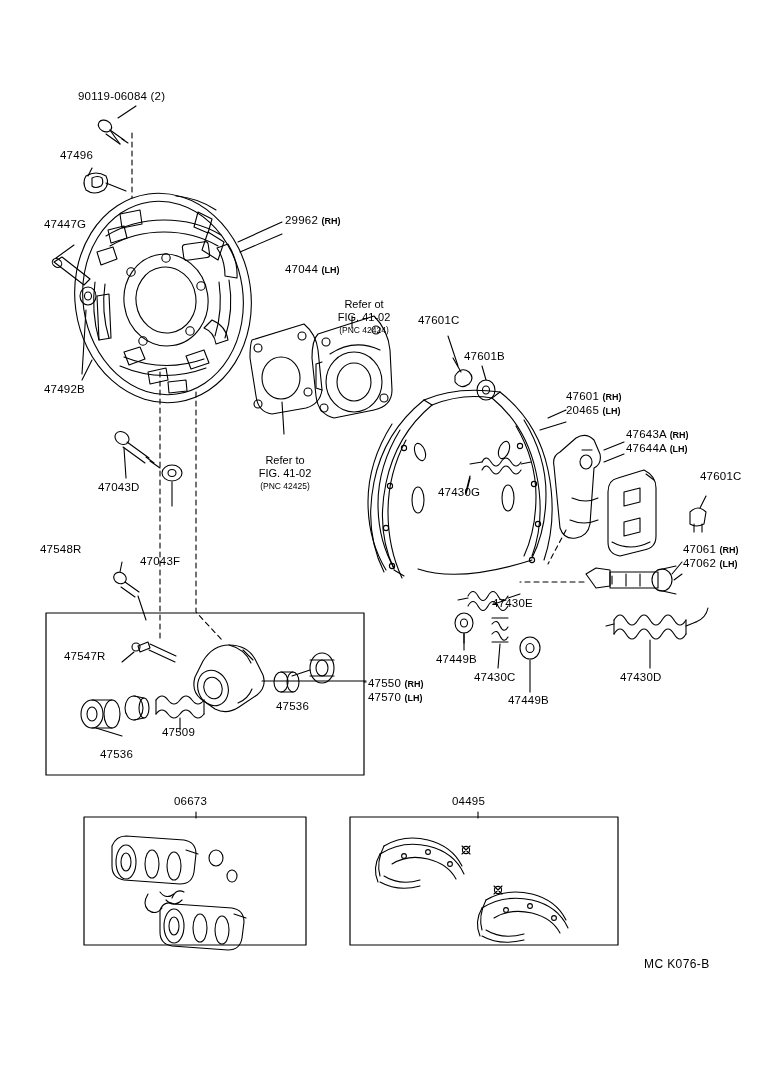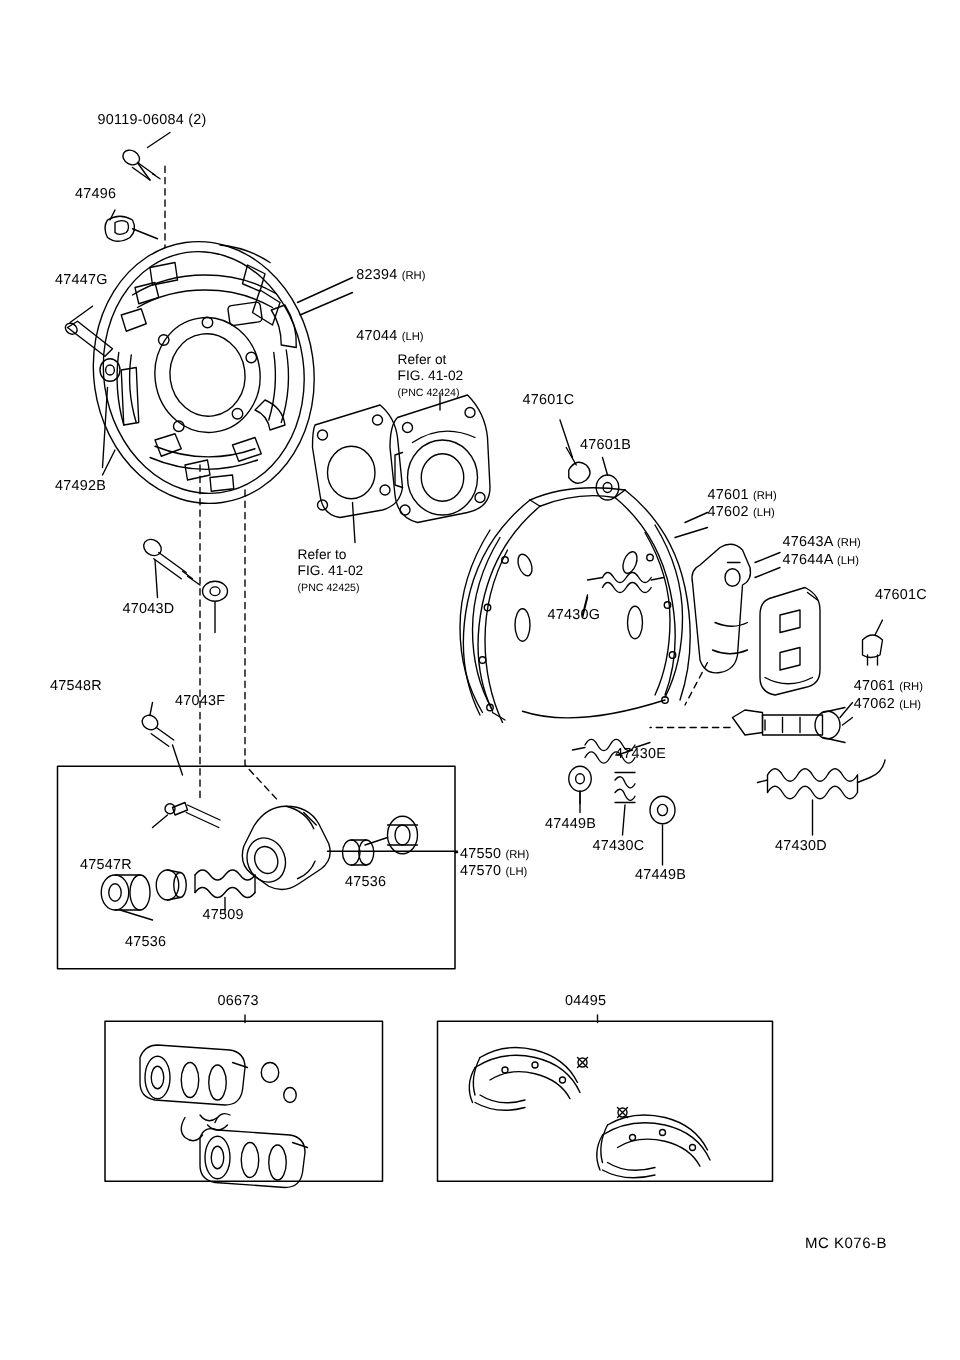--- a/index.html
+++ b/index.html
@@ -31,31 +31,33 @@
   .lbl {
     position: absolute;
     font-size: 11.5px;
     line-height: 12.5px;
     white-space: nowrap;
     letter-spacing: 0.2px;
   }
   .lbl .sub {
     font-size: 9px;
     letter-spacing: 0;
+    font-weight: bold;
   }
   .code {
     position: absolute;
     font-size: 12px;
     letter-spacing: 0.4px;
-    margin-top: 30px;
   }
   .refbox {
     position: absolute;
     font-size: 11px;
     line-height: 13px;
+    text-align: center;
+    margin-top: 16px;
   }
   .refbox .tiny {
     font-size: 8.5px;
   }
 </style>
 </head>
 <body>
 
 <div id="sheet">
 
@@ -475,21 +477,21 @@
 
   <div class="lbl" style="left:60px; top:149px;">
     <span>47496</span>
   </div>
 
   <div class="lbl" style="left:44px; top:218px;">
     <span>47447G</span>
   </div>
 
   <div class="lbl" style="left:285px; top:214px;">
-    <span>82394</span> <span class="sub">(RH)</span>
+    <span>29962</span> <span class="sub">(RH)</span>
   </div>
   <div class="lbl" style="left:285px; top:228px;margin-top:35px;">
     <span>47044</span> <span class="sub">(LH)</span>
   </div>
 
   <div class="lbl" style="left:44px; top:383px;">
     <span>47492B</span>
   </div>
 
   <div class="lbl" style="left:98px; top:481px;">
@@ -497,21 +499,21 @@
   </div>
 
   <div class="lbl" style="left:140px; top:511px;margin-top:44px;">
     <span>47043F</span>
   </div>
 
   <div class="lbl" style="left:40px; top:543px;">
     <span>47548R</span>
   </div>
 
-  <div class="lbl" style="left:64px; top:650px;margin-top:36px;">
+  <div class="lbl" style="left:64px; top:650px;">
     <span>47547R</span>
   </div>
 
   <div class="lbl" style="left:100px; top:748px;">
     <span>47536</span>
   </div>
 
   <div class="lbl" style="left:162px; top:726px;">
     <span>47509</span>
   </div>
@@ -532,21 +534,21 @@
   </div>
 
   <div class="lbl" style="left:464px; top:350px;">
     <span>47601B</span>
   </div>
 
   <div class="lbl" style="left:566px; top:390px;">
     <span>47601</span> <span class="sub">(RH)</span>
   </div>
   <div class="lbl" style="left:566px; top:404px;">
-    <span>47602</span> <span class="sub">(LH)</span>
+    <span>20465</span> <span class="sub">(LH)</span>
   </div>
 
   <div class="lbl" style="left:626px; top:428px;">
     <span>47643A</span> <span class="sub">(RH)</span>
   </div>
   <div class="lbl" style="left:626px; top:442px;">
     <span>47644A</span> <span class="sub">(LH)</span>
   </div>
 
   <div class="lbl" style="left:700px; top:470px;">

